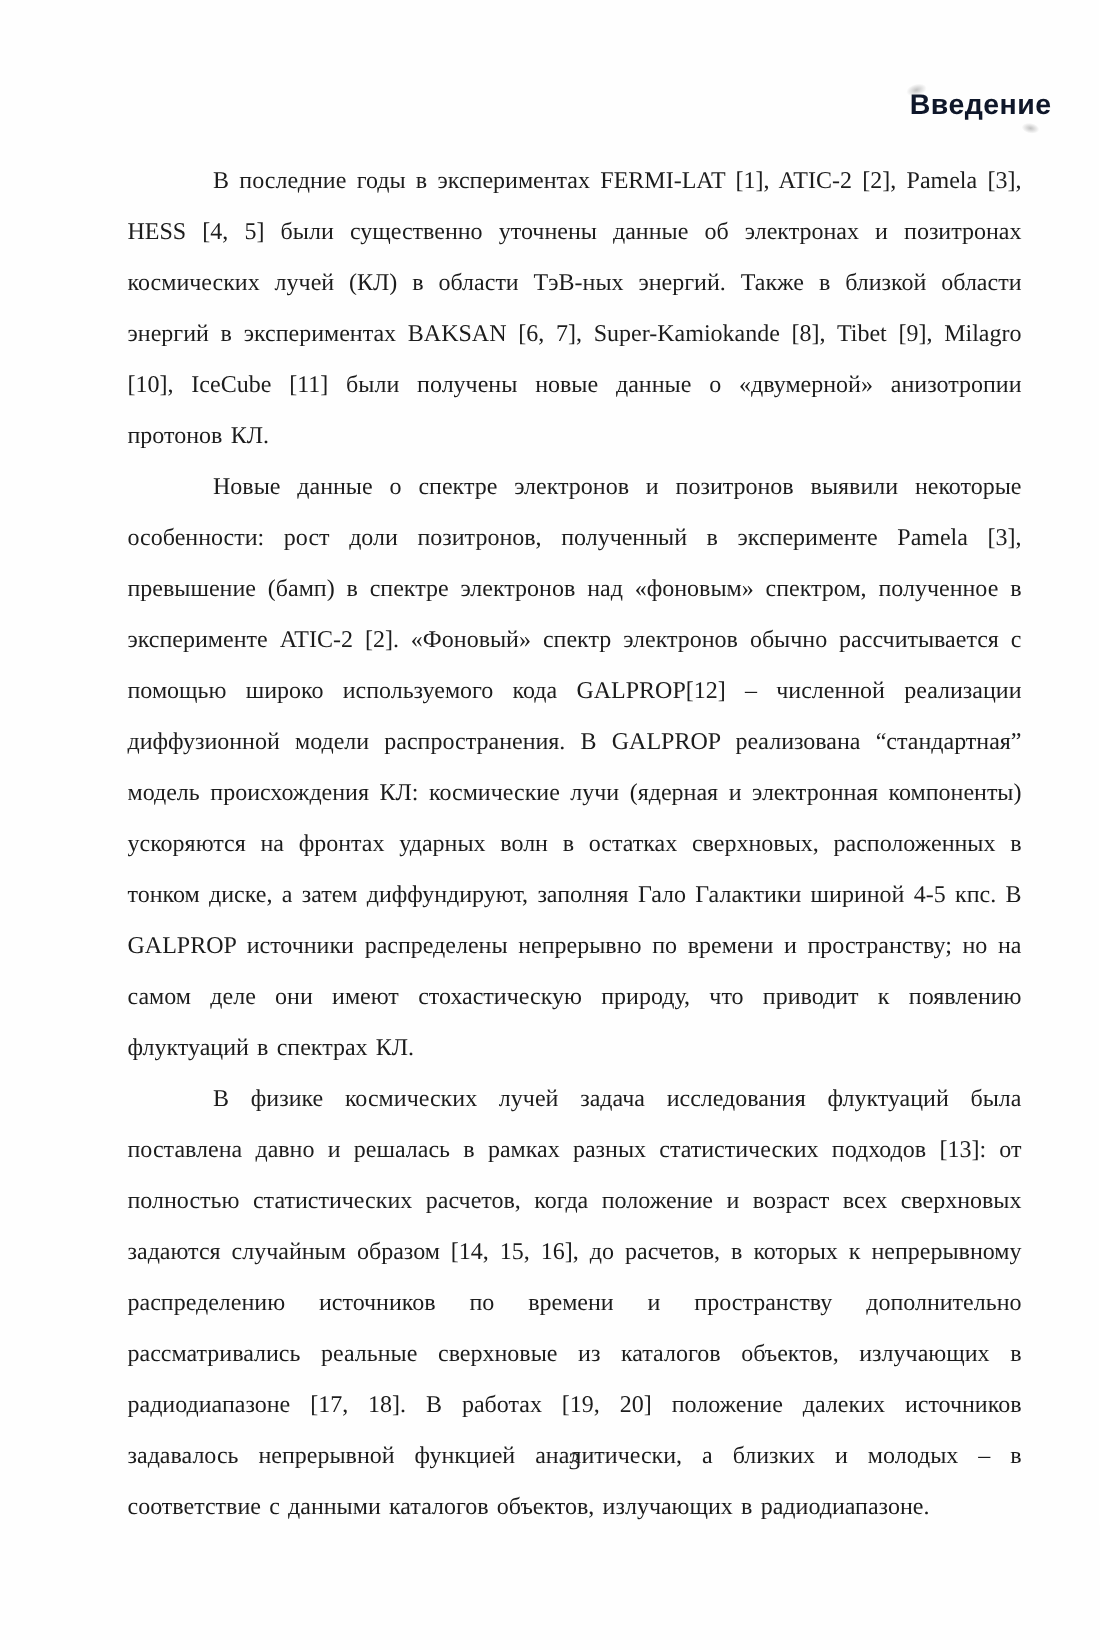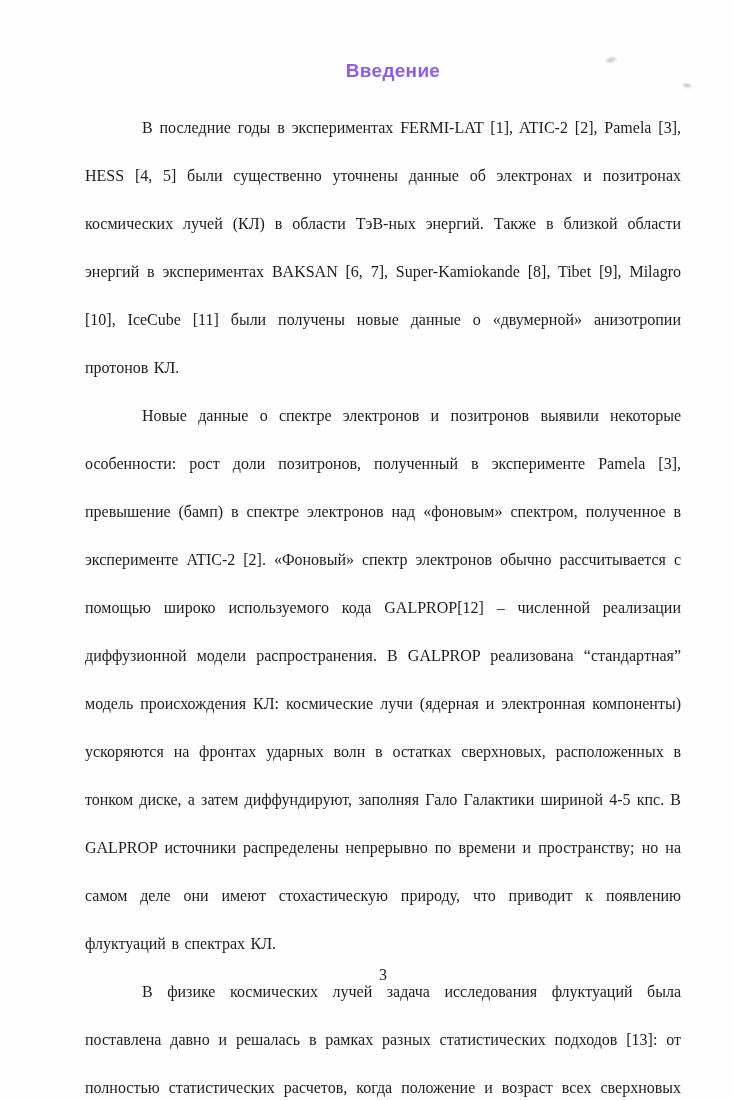--- a/index.html
+++ b/index.html
@@ -16,38 +16,38 @@
     background: #fefefe;
     overflow: hidden;
     font-family: "Liberation Serif", serif;
     color: #1c1c1c;
   }
   .doc-title {
     position: absolute;
     top: 60px;
     left: 85px;
     width: 616px;
-    text-align: center;
+    text-align: right;
     font-family: "Liberation Sans", sans-serif;
     font-weight: bold;
     font-size: 19px;
     letter-spacing: 0.3px;
-    color: #8b5cf6;
+    color: #0f172a;
   }
   .body-text {
     position: absolute;
     top: 104px;
     left: 85px;
     width: 596px;
   }
   .body-text p {
     margin: 0;
     padding: 0;
     font-size: 16px;
-    line-height: 48px;
+    line-height: 34px;
     text-align: justify;
     text-align-last: left;
     text-indent: 57px;
     word-spacing: 1.5px;
   }
   .page-number {
     position: absolute;
     top: 966px;
     left: 85px;
     width: 596px;

